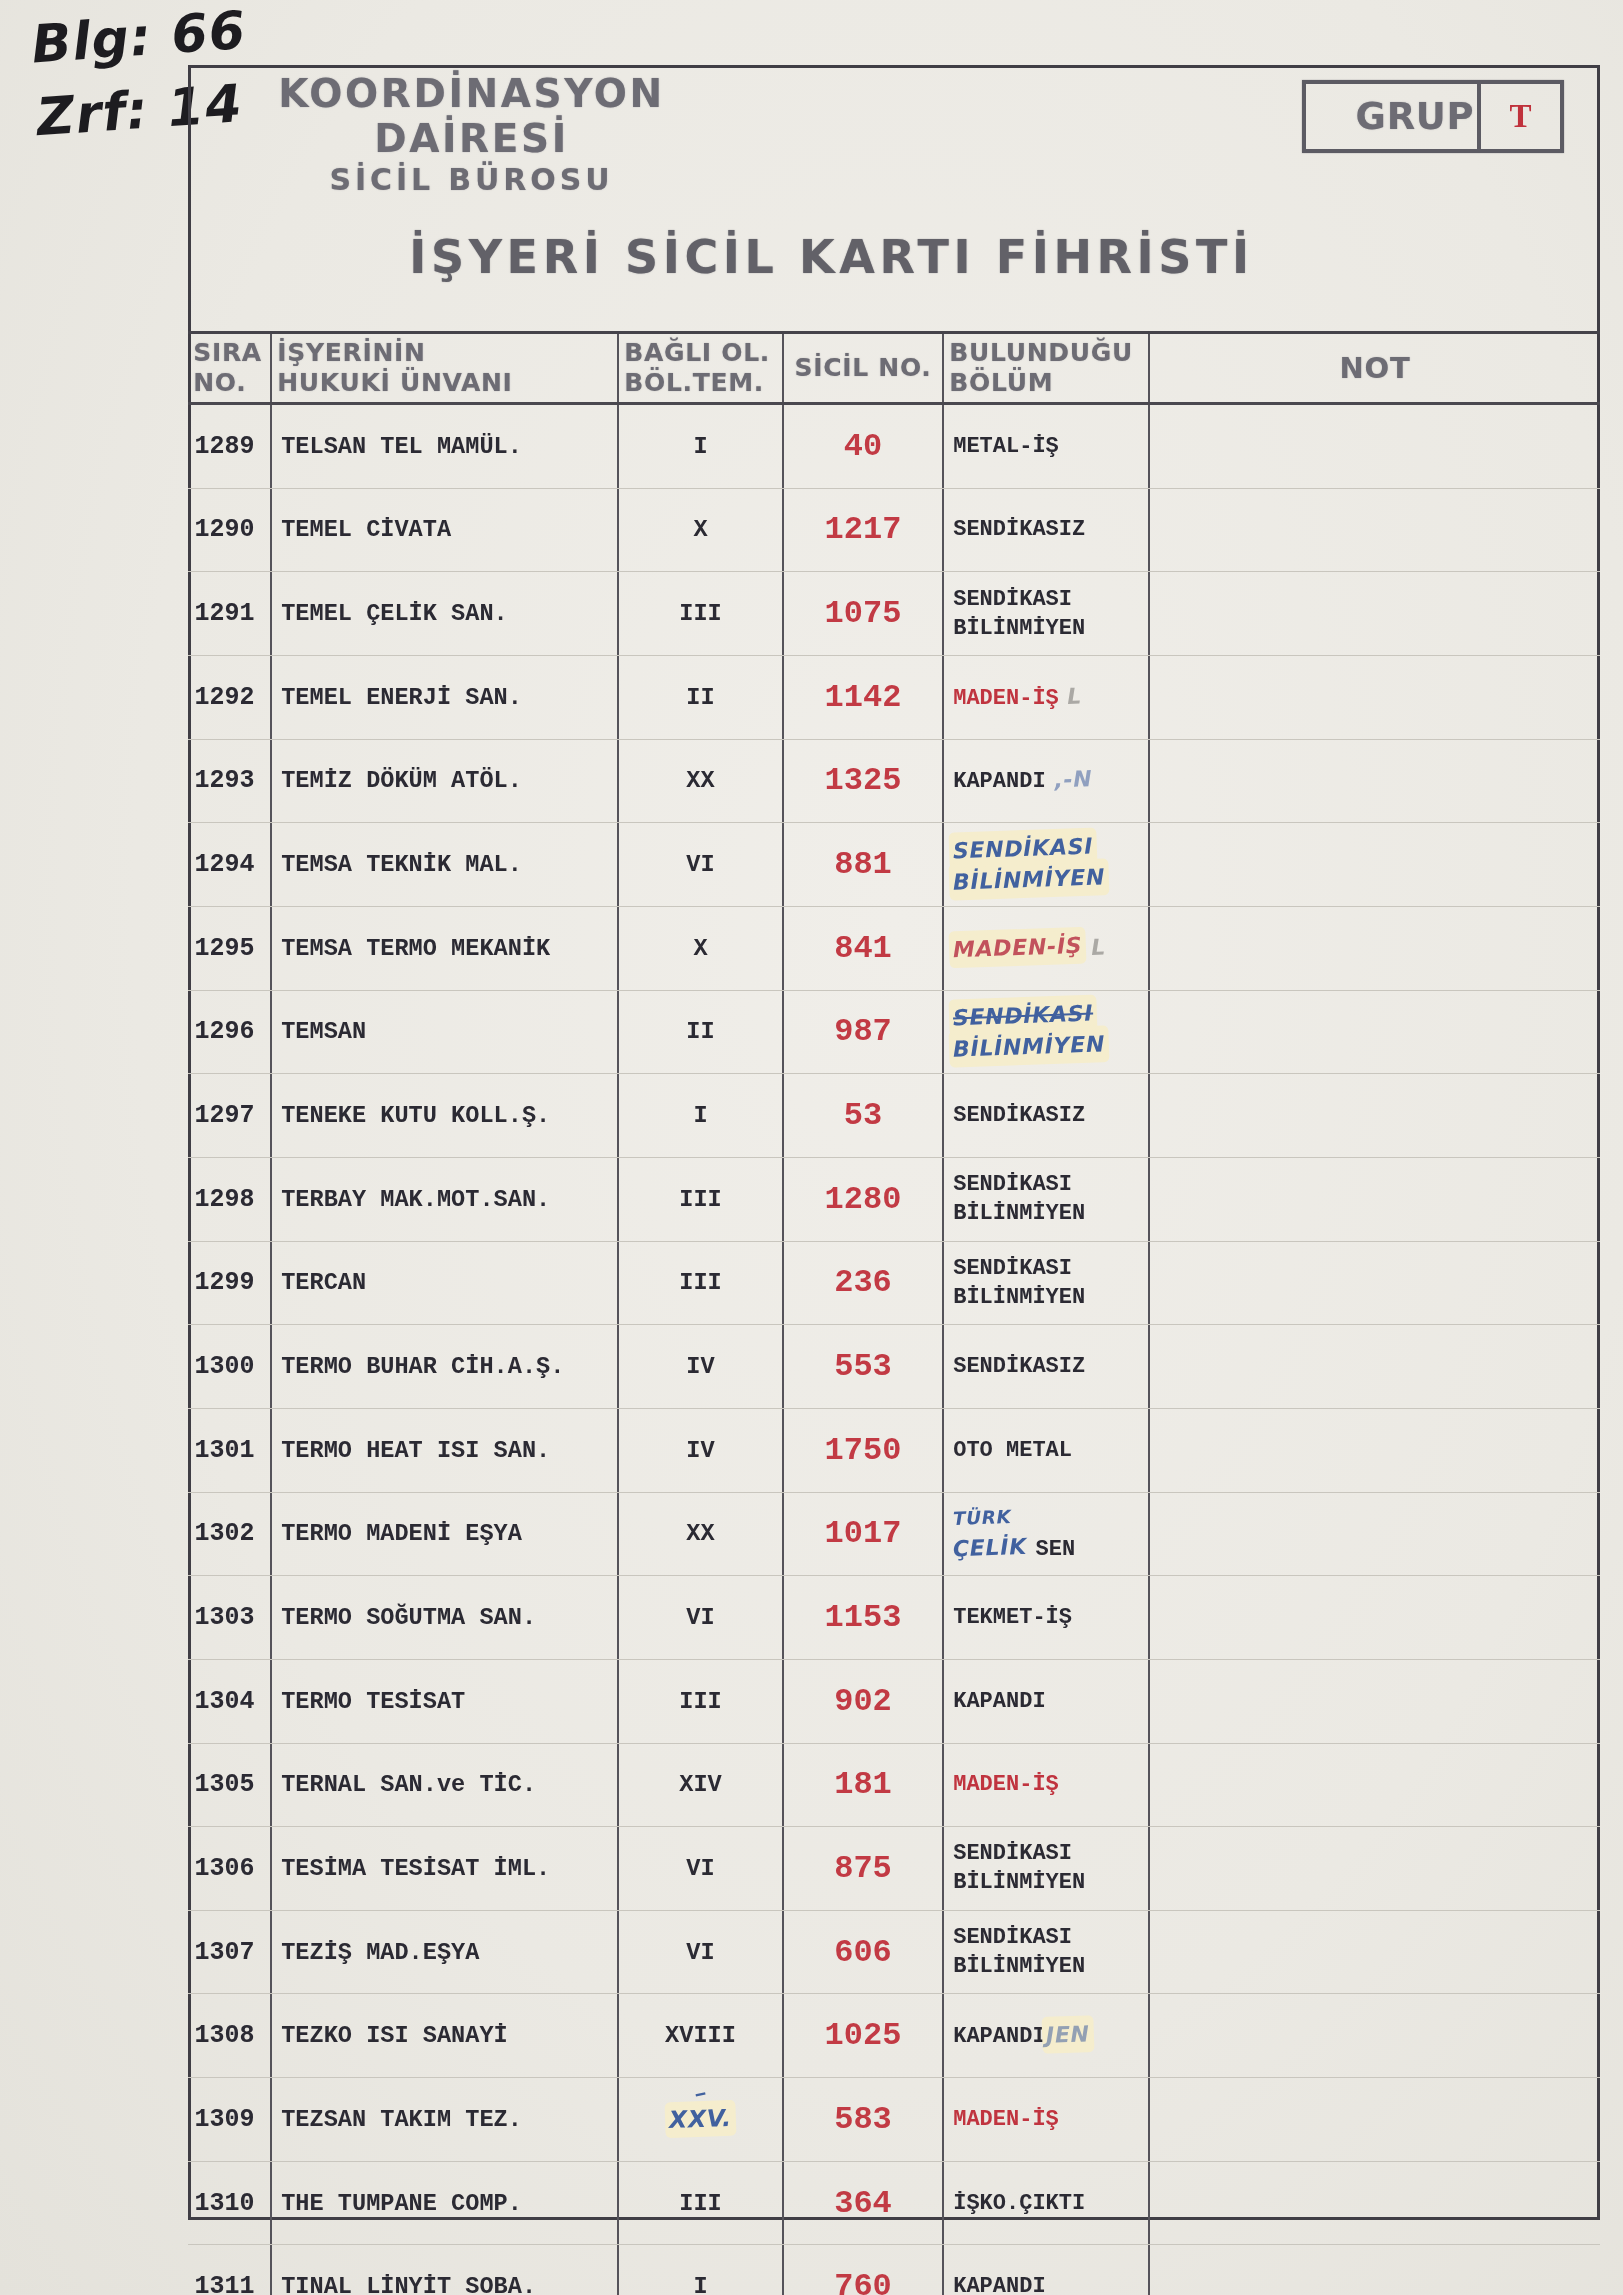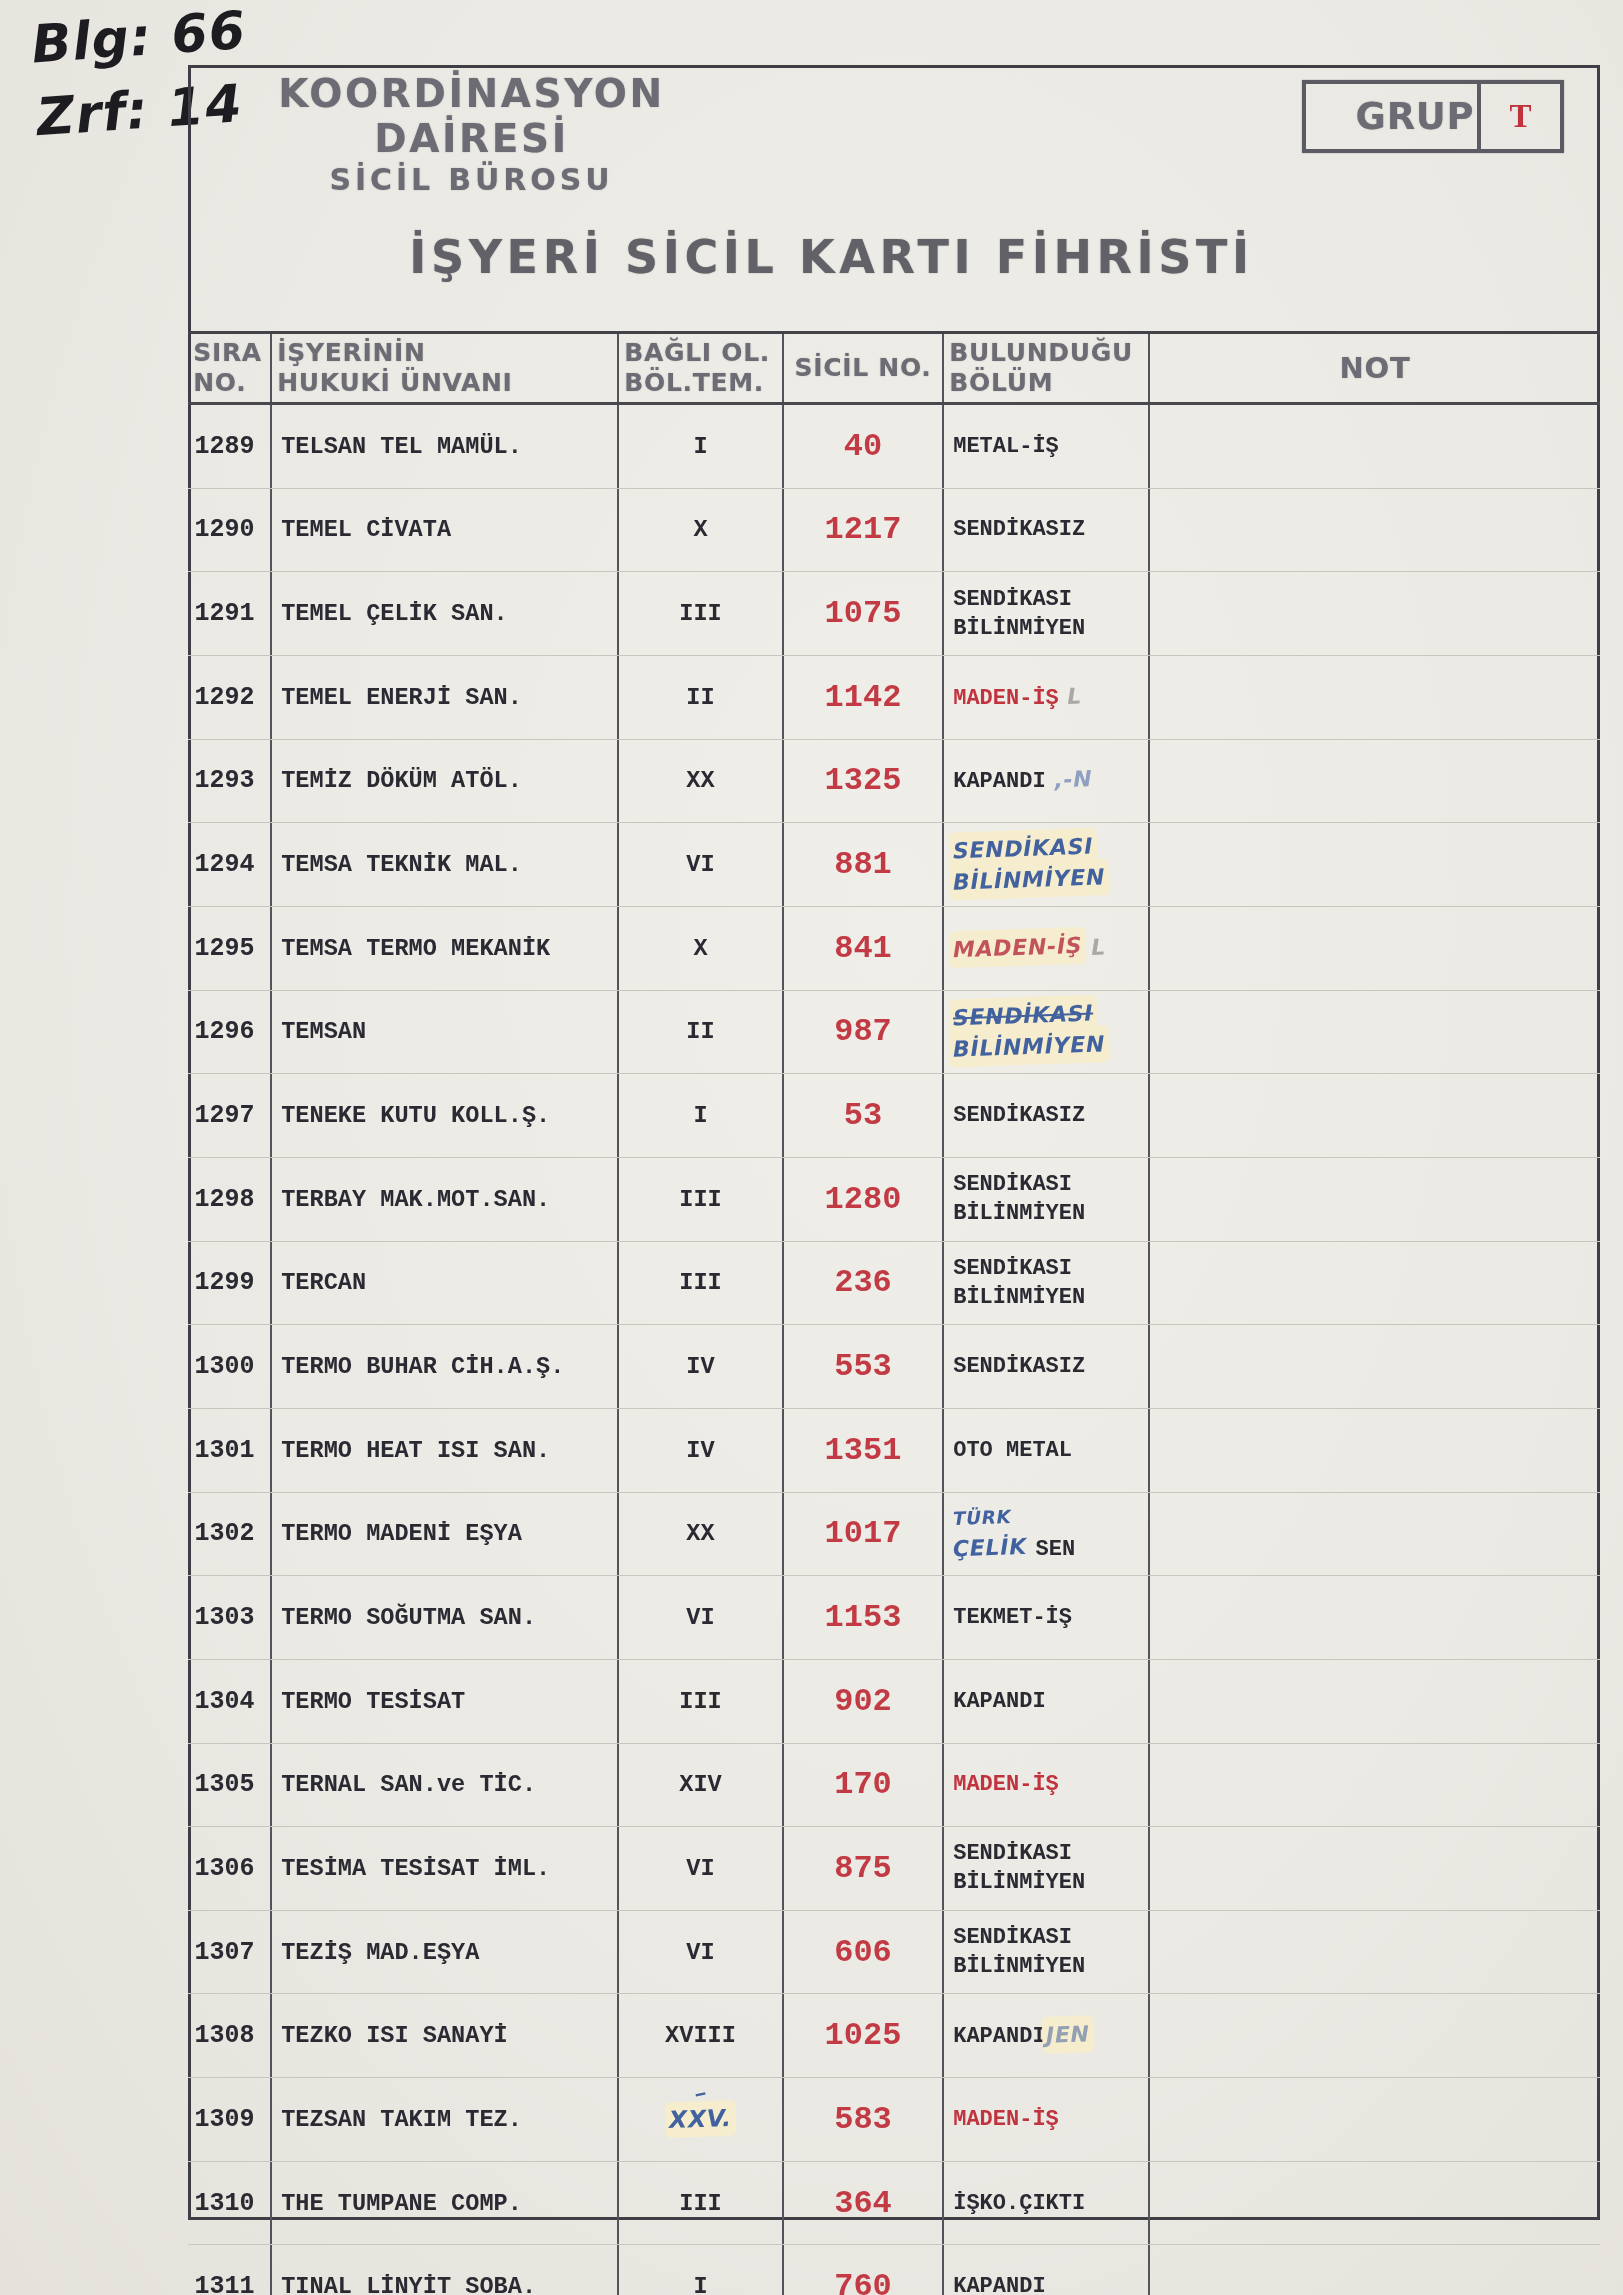--- a/index.html
+++ b/index.html
@@ -279,21 +279,21 @@
             <div class="bline"><span class="seg ink-typed">SENDİKASIZ</span></div>
           </div>
           <div class="c notc"></div>
         </div>
         <div class="trow">
           <div class="c sira">1301</div>
           <div class="c unvan">TERMO HEAT ISI SAN.</div>
           <div class="c bagli">
             <span class="seg ink-typed">IV</span>
           </div>
-          <div class="c sicil">1351</div>
+          <div class="c sicil">1750</div>
           <div class="c bolum">
             <div class="bline"><span class="seg ink-typed">OTO METAL</span></div>
           </div>
           <div class="c notc"></div>
         </div>
         <div class="trow">
           <div class="c sira">1302</div>
           <div class="c unvan">TERMO MADENİ EŞYA</div>
           <div class="c bagli">
             <span class="seg ink-typed">XX</span>
@@ -328,21 +328,21 @@
             <div class="bline"><span class="seg ink-typed">KAPANDI</span></div>
           </div>
           <div class="c notc"></div>
         </div>
         <div class="trow">
           <div class="c sira">1305</div>
           <div class="c unvan">TERNAL SAN.ve TİC.</div>
           <div class="c bagli">
             <span class="seg ink-typed">XIV</span>
           </div>
-          <div class="c sicil">170</div>
+          <div class="c sicil">181</div>
           <div class="c bolum">
             <div class="bline"><span class="seg ink-red">MADEN-İŞ</span></div>
           </div>
           <div class="c notc"></div>
         </div>
         <div class="trow">
           <div class="c sira">1306</div>
           <div class="c unvan">TESİMA TESİSAT İML.</div>
           <div class="c bagli">
             <span class="seg ink-typed">VI</span>

